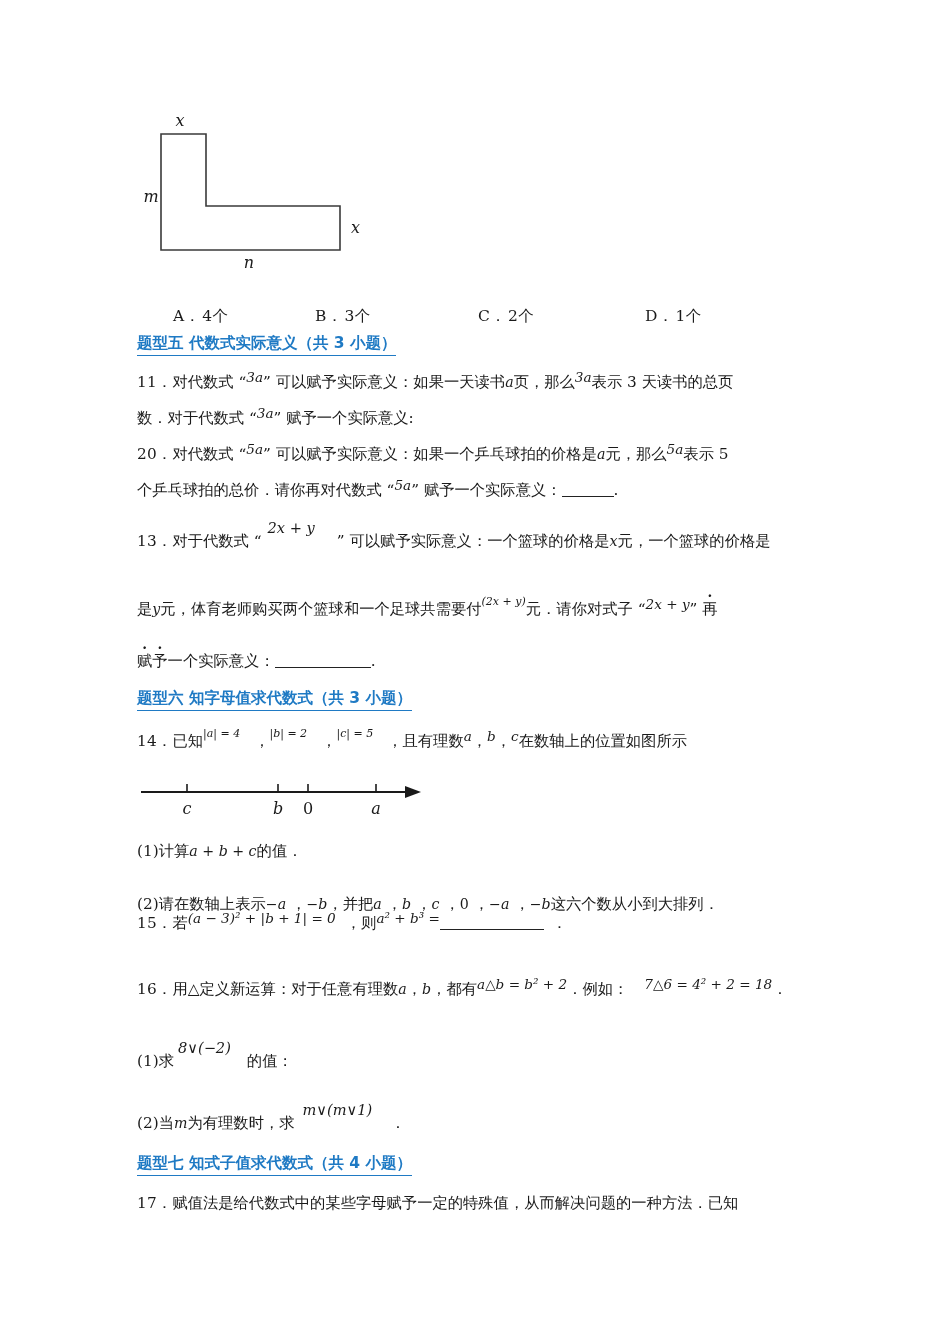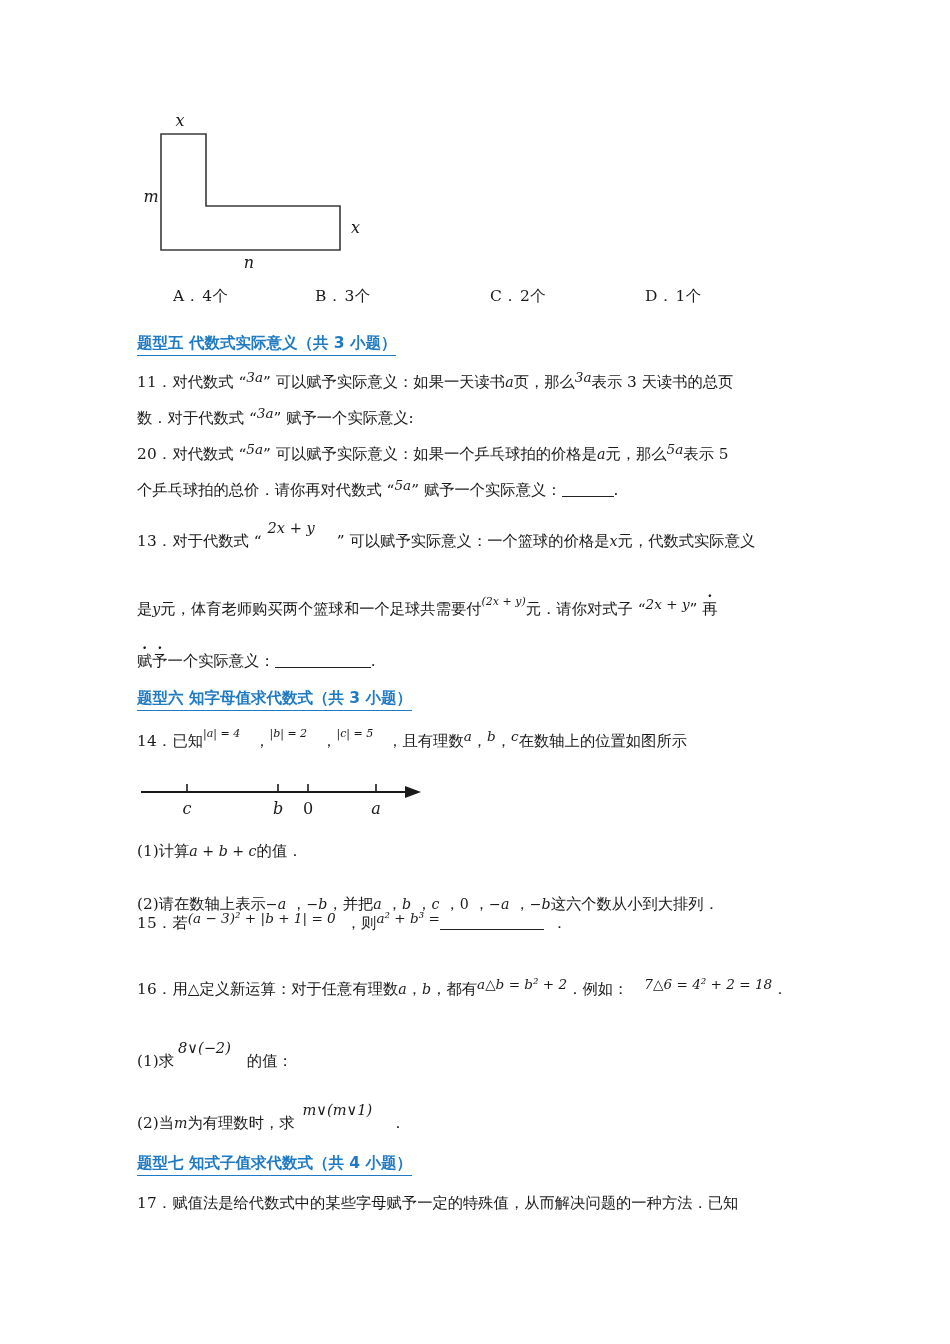--- a/index.html
+++ b/index.html
@@ -35,36 +35,36 @@
     top: 100px;
     width: 300px;
     height: 175px;
   }
   .figure-lshape svg { display: block; }
 
   
   .options-row {
     position: absolute;
     left: 36px;
-    top: 286px;
+    top: 306px;
     width: 640px;
     height: 26px;
   }
   .option {
     position: absolute;
     top: 0;
     font-size: 15.5px;
     white-space: nowrap;
     letter-spacing: 0.3px;
   }
   .option .lbl { font-family: "DejaVu Serif", "Liberation Serif", serif; }
   .option .num { padding-left: 2px; }
   .opt-a { left: 0px; }
   .opt-b { left: 142px; }
-  .opt-c { left: 305px; margin-left: 12px; }
+  .opt-c { left: 305px; }
   .opt-d { left: 472px; }
 
   
   .section-head {
     position: absolute;
     left: 0px;
     font-weight: bold;
     color: #1F7AC4;
     font-size: 15.5px;
     white-space: nowrap;
@@ -202,21 +202,21 @@
     </div>
 
     <div class="qline" style="top:443px">
       <span class="qnum">20．</span><span>对代数式 “</span><span class="mth mth-up">5a</span><span>” 可以赋予实际意义：如果一个乒乓球拍的价格是</span><span class="mth">a</span><span>元，那么</span><span class="mth mth-up">5a</span><span>表示 5</span>
     </div>
     <div class="qline" style="top:479px">
       <span>个乒乓球拍的总价．请你再对代数式 “</span><span class="mth mth-up">5a</span><span>” 赋予一个实际意义：</span><span class="blank-s"></span><span>.</span>
     </div>
 
     <div class="qline" style="top:530px">
-      <span class="qnum">13．</span><span>对于代数式 “</span><span class="mth mth-huge" style="padding:0 22px 0 6px">2x + y</span><span>” 可以赋予实际意义：一个篮球的价格是</span><span class="mth">x</span><span>元，代数式实际意义</span>
+      <span class="qnum">13．</span><span>对于代数式 “</span><span class="mth mth-huge" style="padding:0 22px 0 6px">2x + y</span><span>” 可以赋予实际意义：一个篮球的价格是</span><span class="mth">x</span><span>元，一个篮球的价格是</span>
     </div>
     <div class="qline" style="top:598px">
       <span>是</span><span class="mth">y</span><span>元，体育老师购买两个篮球和一个足球共需要付</span><span class="mth mth-big">(2x + y)</span><span>元．请你对式子 “</span><span class="mth mth-up">2x + y</span><span>” </span><span class="emph">再</span>
     </div>
     <div class="qline" style="top:650px">
       <span class="emph">赋</span><span class="emph">予</span><span>一个实际意义：</span><span class="blank-m"></span><span>.</span>
     </div>
 
     <div class="section-head head6">题型六  知字母值求代数式（共 3 小题）</div>
 

